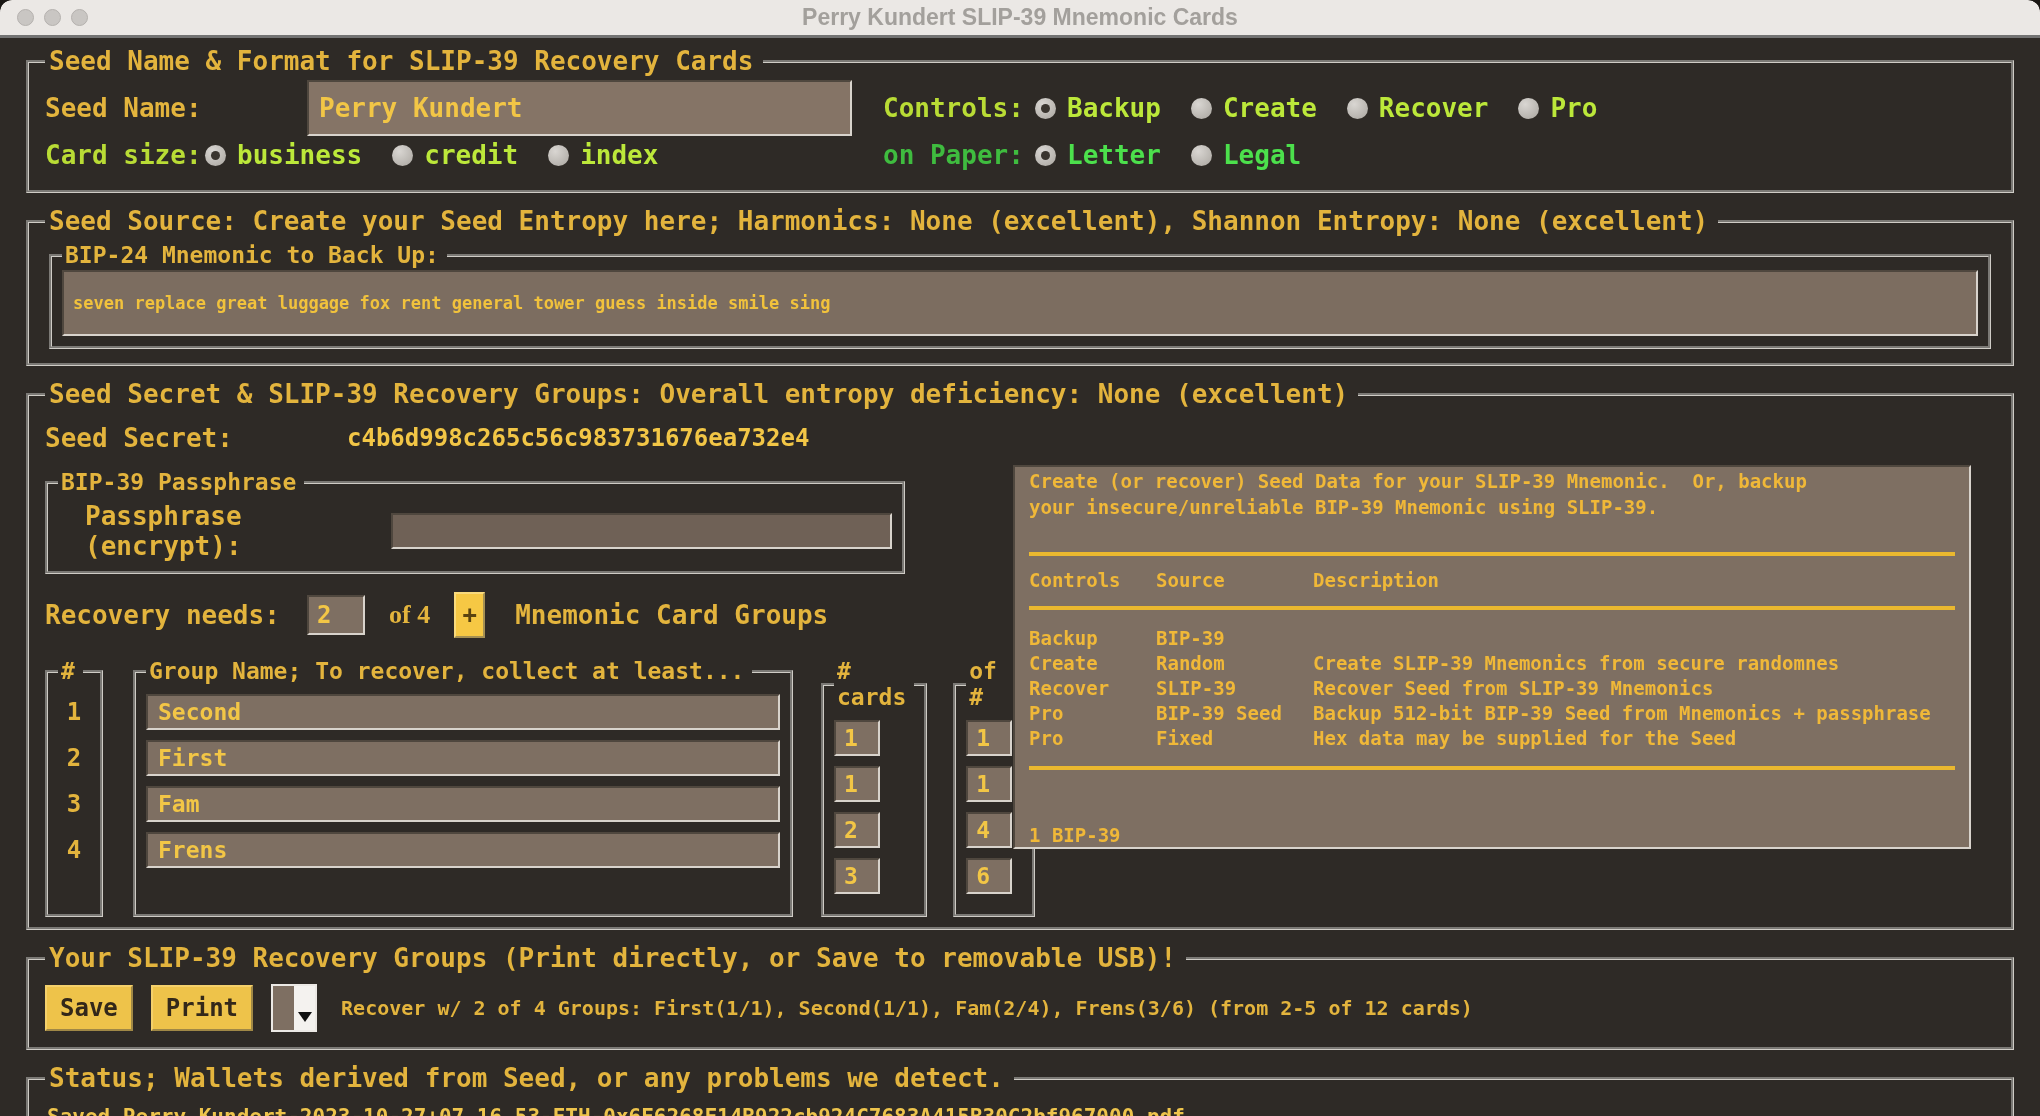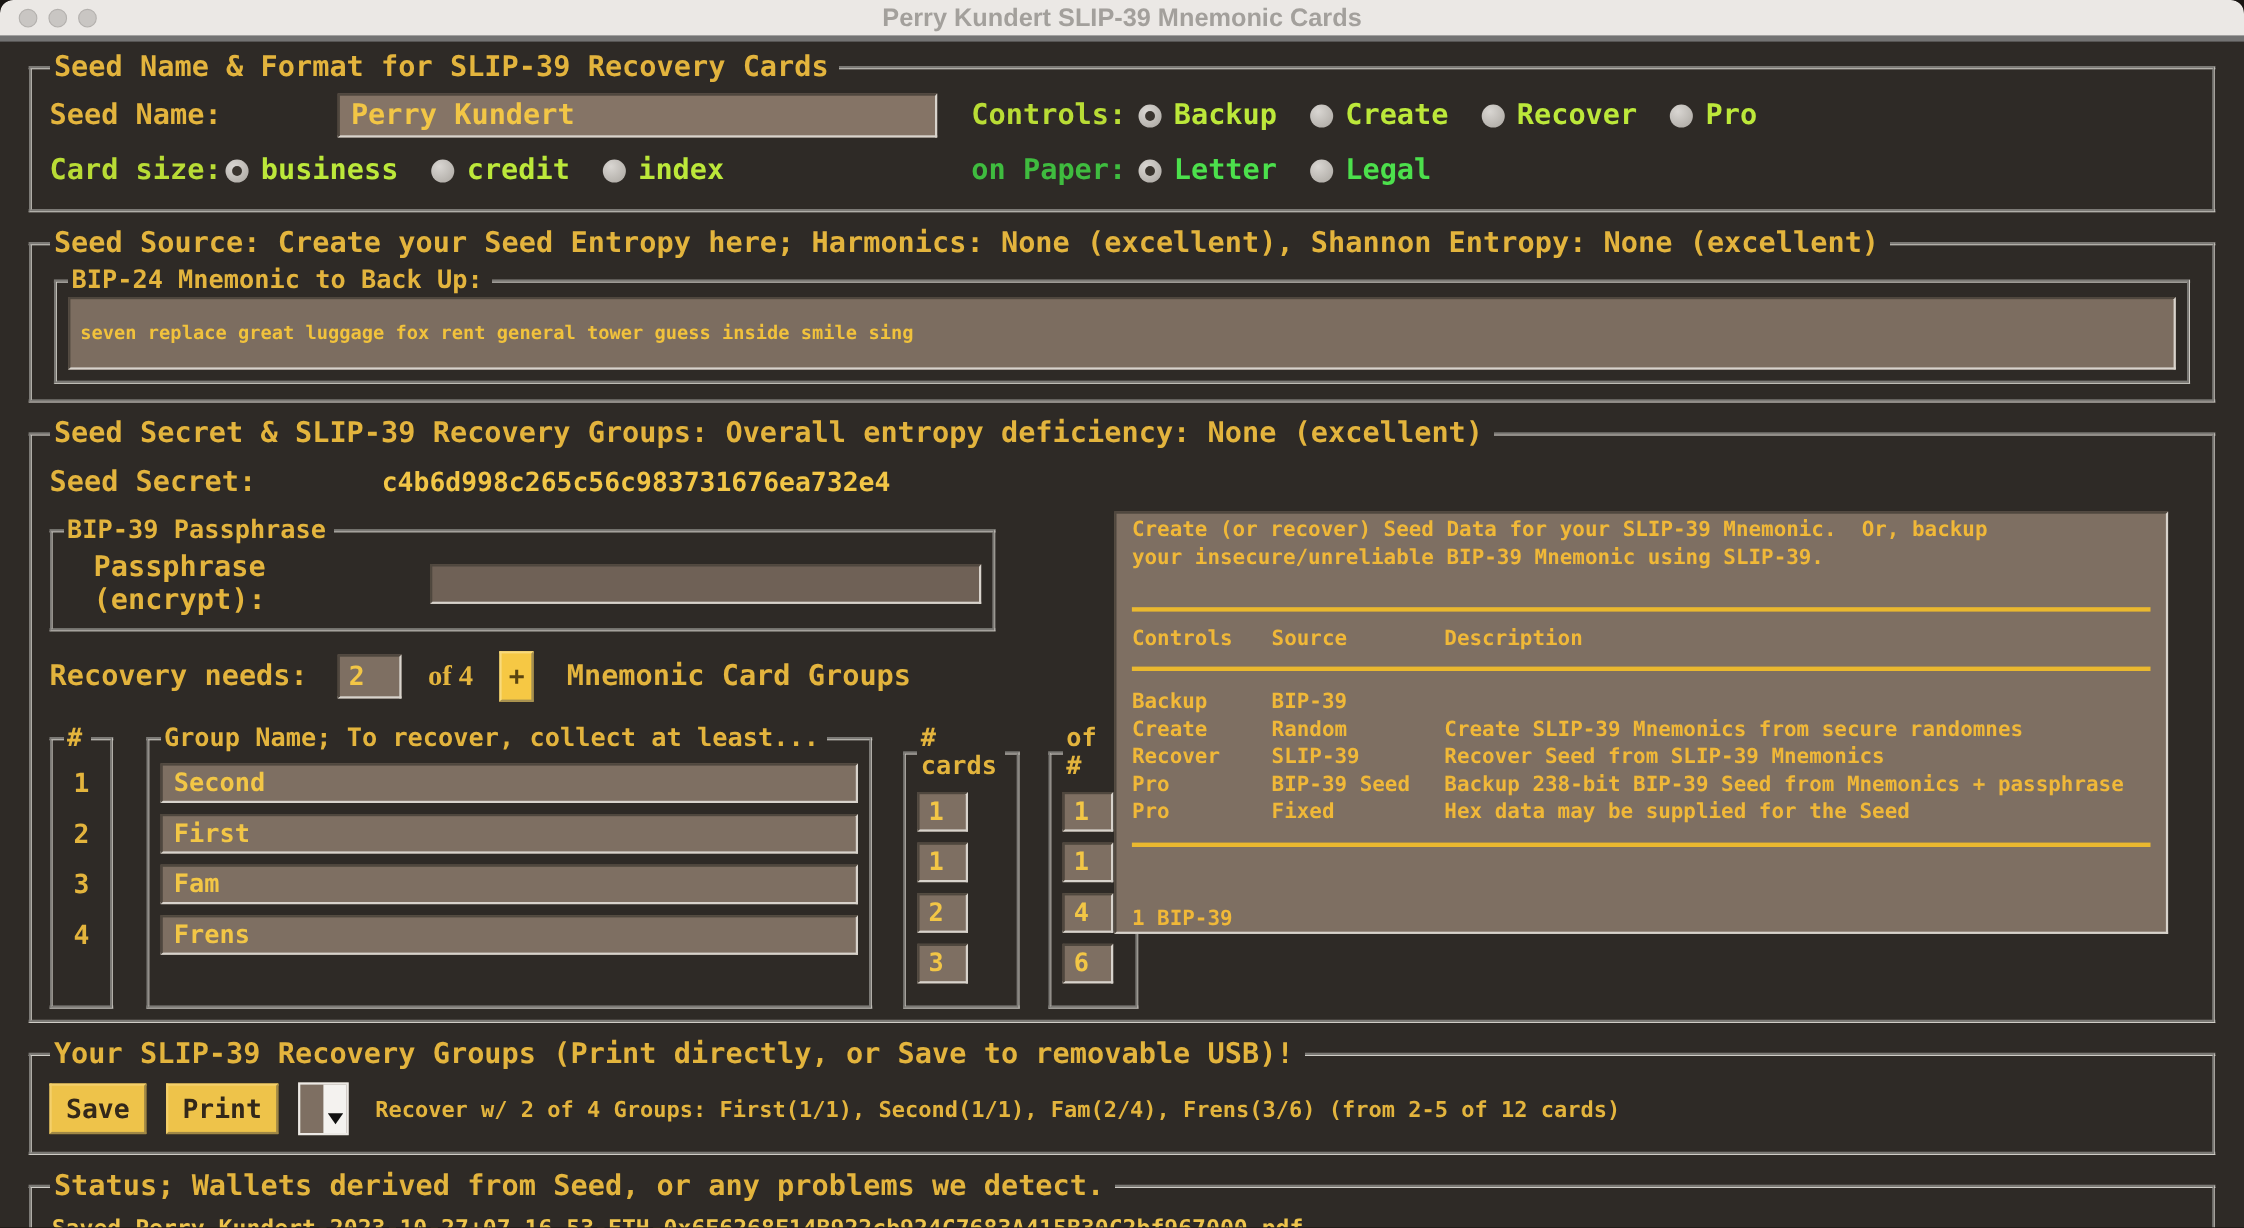--- a/index.html
+++ b/index.html
@@ -5,21 +5,21 @@
   :root{
     --bg:#2e2a26; --gold:#e3b43d; --entry-text:#f2c646; --entry-bg:#7e6f62;
     --yg:#b9dc35; --yg2:#bce83a; --grn:#3fbc3f; --grn2:#4ce04c;
     --btn:#eec34a; --panel-bg:#7e6f62; --panel-text:#f0b838; --divider:#eab82f;
   }
   *{box-sizing:border-box;margin:0;padding:0;}
   html,body{width:2040px;height:1116px;background:#191613;}
   body{font-family:"DejaVu Sans Mono",monospace;font-weight:bold;}
   .window{width:2040px;height:1116px;background:var(--bg);border-radius:12px 12px 0 0;overflow:hidden;position:relative;}
   
-  .titlebar{height:38px;background:#ebe8e5;border-bottom:6px solid #737373;display:flex;align-items:center;border-radius:12px 12px 0 0;}
+  .titlebar{height:38px;background:#ebe8e5;border-bottom:3px solid #737373;display:flex;align-items:center;border-radius:12px 12px 0 0;}
   .lights{display:flex;gap:10px;padding-left:17px;width:120px;}
   .light{width:17px;height:17px;border-radius:50%;background:#c9c6c3;border:1px solid #b4b1ae;display:inline-block;}
   .tb-title{flex:1;text-align:center;color:#a3a09c;font-family:"Liberation Sans",sans-serif;font-weight:bold;font-size:23px;}
   .tb-spacer{width:120px;}
   
   .content{padding:8px 26px 0 26px;}
   fieldset.sec{border:3px groove #cfccc6;margin-bottom:13px;padding:4px 16px 10px 16px;}
   fieldset.sec > legend{color:var(--gold);font-size:26px;padding:0 10px 0 4px;margin-left:0px;}
   fieldset.sub{border:3px groove #cfccc6;padding:2px 10px 10px 10px;}
   fieldset.sub > legend{color:var(--gold);font-size:23px;padding:0 8px 0 3px;}
@@ -35,21 +35,21 @@
   .w262{display:inline-block;width:262px;}
   .w160{display:inline-block;width:160px;}
   .radios{display:flex;align-items:center;}
   .radio-item{display:flex;align-items:center;margin-right:30px;cursor:default;}
   .rb{width:21px;height:21px;border-radius:50%;background:radial-gradient(circle at 35% 30%,#d9d6d2,#a9a59f);
       margin-right:11px;position:relative;flex:none;}
   .rb.sel::after{content:"";position:absolute;left:6px;top:6px;width:9px;height:9px;border-radius:50%;background:#3a352f;}
   .rlbl{font-size:26px;}
   .rlbl.yg2{color:var(--yg2);}
   .rlbl.grn2{color:var(--grn2);}
-  .seedname{width:545px;height:40px;background:#857466;}
+  .seedname{width:545px;height:56px;background:#857466;}
   
   .textarea{min-height:66px;background:#7c6d60;color:#f1c23c;font-size:17px;line-height:22px;
             border:2px solid;border-color:#4f473e #d8d3cc #d8d3cc #4f473e;padding:20px 9px;}
   
   .s3flex{display:flex;align-items:flex-start;}
   .s3left{width:968px;flex:none;}
   .row44{display:flex;align-items:center;height:46px;margin-top:2px;}
   .val{font-size:24px;color:var(--entry-text);margin-left:40px;}
   fieldset.pp{width:860px;margin-top:8px;}
   .pprow{display:flex;align-items:center;margin-top:4px;margin-left:27px;}
@@ -293,21 +293,21 @@
             <span>Create SLIP-39 Mnemonics from secure randomnes</span>
           </div>
           <div class="hrow">
             <span>Recover</span>
             <span>SLIP-39</span>
             <span>Recover Seed from SLIP-39 Mnemonics</span>
           </div>
           <div class="hrow">
             <span>Pro</span>
             <span>BIP-39 Seed</span>
-            <span>Backup 238-bit BIP-39 Seed from Mnemonics + passphrase</span>
+            <span>Backup 512-bit BIP-39 Seed from Mnemonics + passphrase</span>
           </div>
           <div class="hrow">
             <span>Pro</span>
             <span>Fixed</span>
             <span>Hex data may be supplied for the Seed</span>
           </div>
           <hr class="gdiv div3">
           <div class="hfoot">1 BIP-39</div>
         </div>
       </div>

